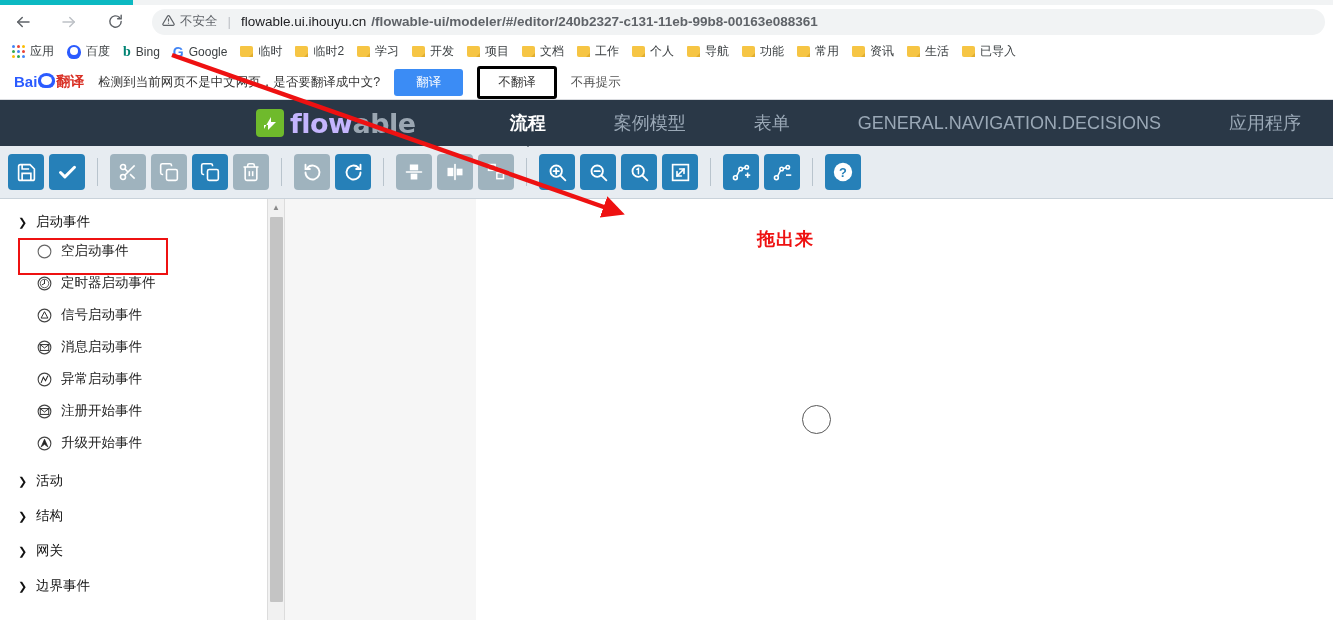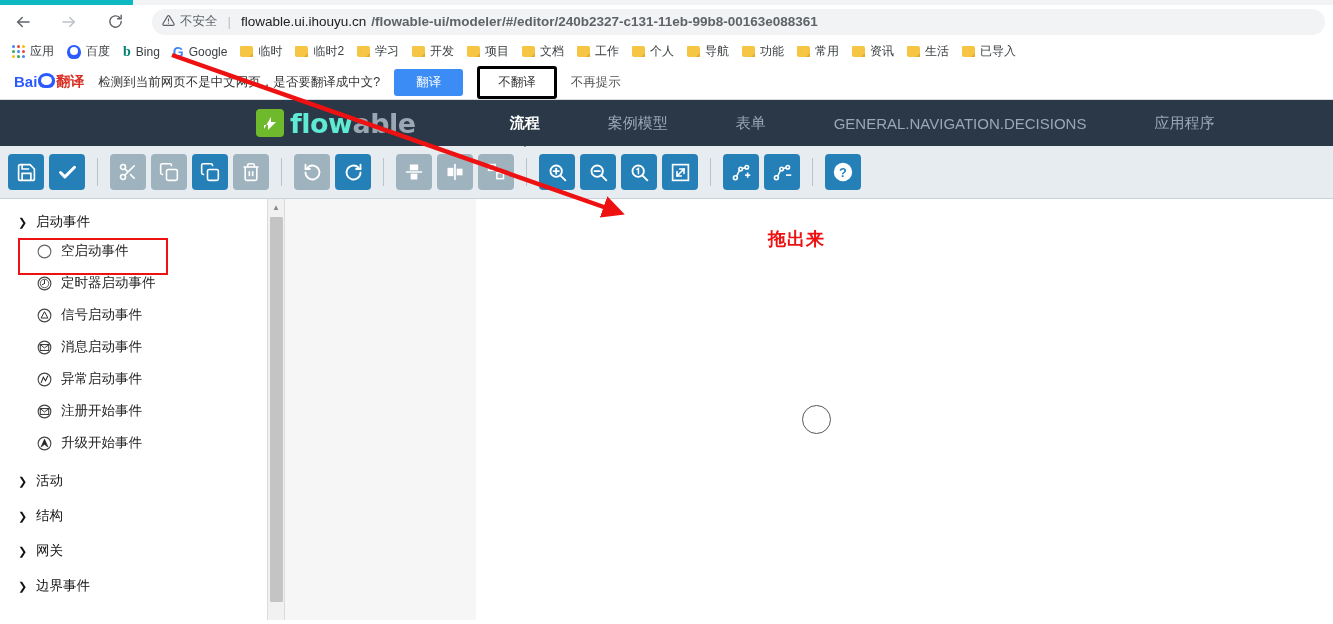--- a/index.html
+++ b/index.html
@@ -103,25 +103,25 @@
   .fl-logo { display: flex; align-items: center; margin-left: 256px; gap: 6px; }
   .fl-mark {
     width: 28px; height: 28px; background: #6fba2c; border-radius: 4px;
     position: relative; display: flex; align-items: center; justify-content: center;
   }
   .fl-mark svg { display: block; }
   .fl-wordmark {
     font-size: 27px; font-weight: bold; letter-spacing: -0.5px;
     font-family: "DejaVu Sans", sans-serif;
   }
-  .fl-wordmark .w1 { color: #5eead4; }
+  .fl-wordmark .w1 { color: #c4b5fd; }
   .fl-wordmark .w2 { color: #9aa6b2; }
   .fl-nav-items { display: flex; align-items: center; margin-left: 60px; }
   .fl-nav-item {
-    color: #9aa8b6; font-size: 15px; padding: 6px 34px; height: 46px;
+    color: #9aa8b6; font-size: 18px; padding: 6px 34px; height: 46px;
     display: flex; align-items: center; position: relative; white-space: nowrap;
   }
   .fl-nav-item.active { color: #ffffff; font-weight: bold; }
   .fl-nav-item.active::after {
     content: ""; position: absolute; bottom: -1px; left: 50%; transform: translateX(-50%);
     border-left: 9px solid transparent; border-right: 9px solid transparent;
     border-top: 9px solid #2a3847; z-index: 3;
   }
 
   
@@ -169,21 +169,21 @@
   }
   .pal-sb-thumb {
     position: absolute; top: 18px; left: 2px; width: 13px; height: 385px;
     background: #c4c4c4; border-radius: 1px;
   }
 
   .canvas-gutter { width: 192px; background: #f6f6f6; border-left: 1px solid #dcdcdc; }
   .canvas { flex: 1; background: #ffffff; position: relative; }
 
   .anno-label {
-    position: absolute; left: 292px; top: 28px;
+    position: absolute; left: 281px; top: 28px;
     color: #ee1111; font-size: 18px; font-weight: bold; letter-spacing: 1px;
   }
   .start-event {
     position: absolute; left: 326px; top: 206px;
     width: 29px; height: 29px; border: 1.5px solid #585858; border-radius: 50%;
     background: #ffffff;
   }
 
   .overlay-arrow { position: absolute; left: 0; top: 0; width: 1333px; height: 421px; pointer-events: none; }
   .highlight-box {

